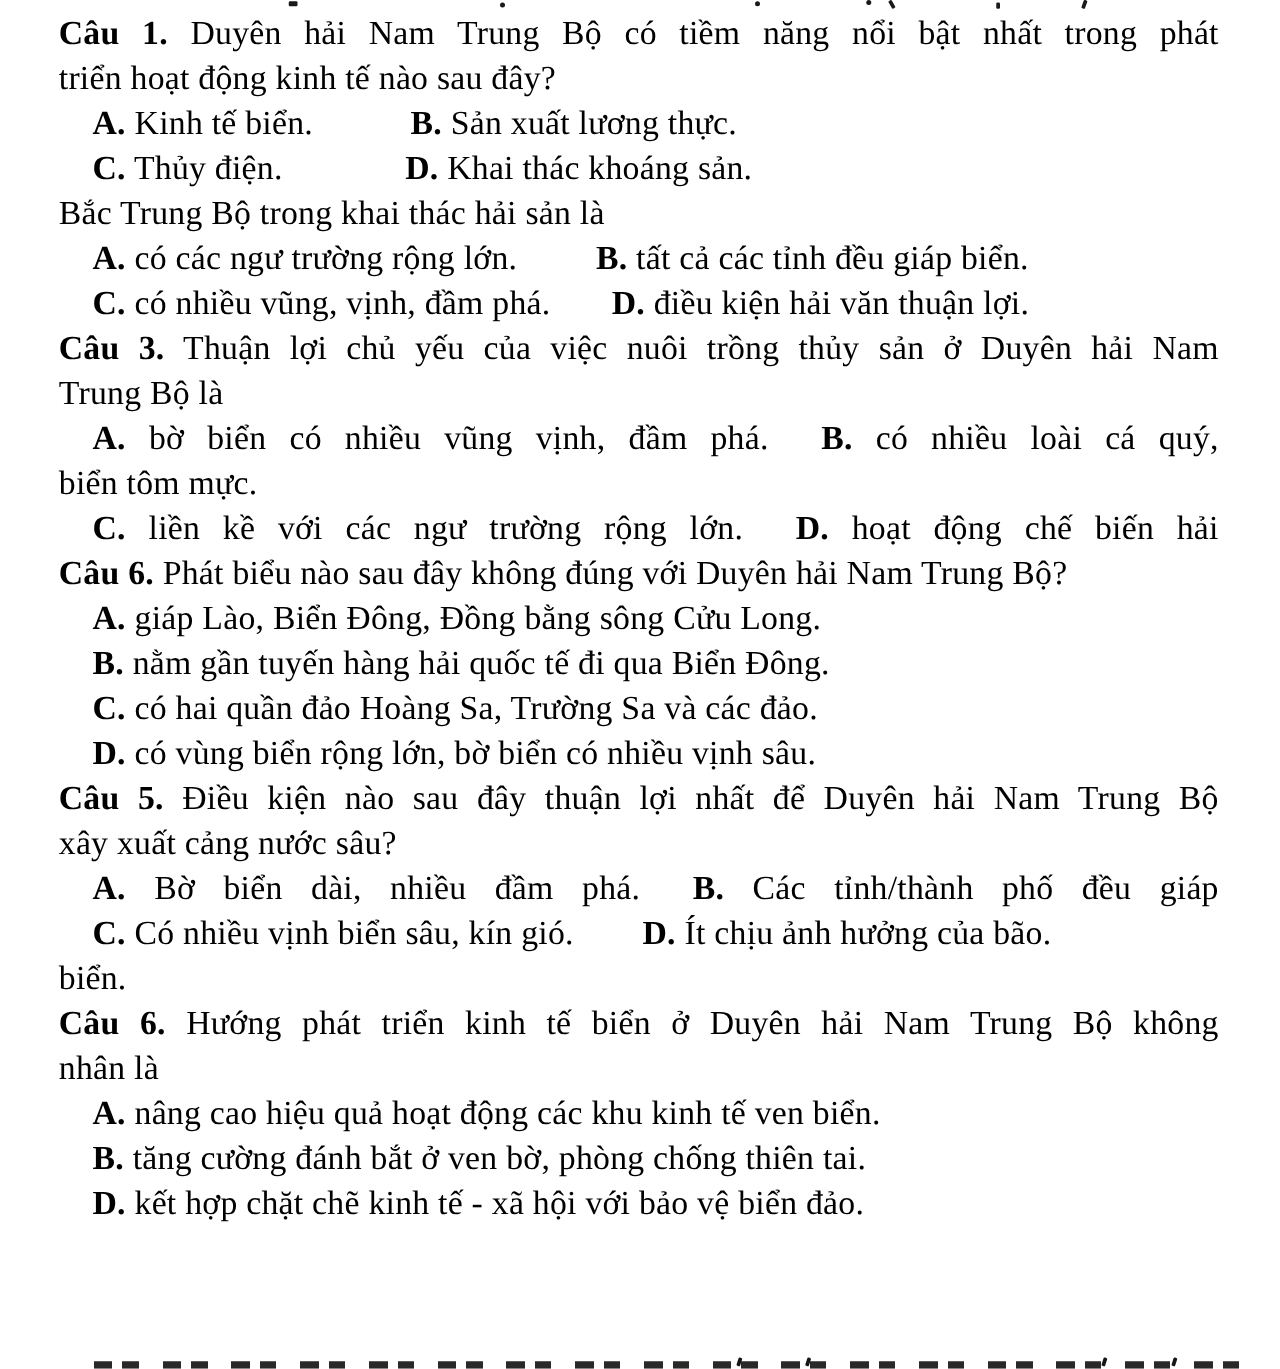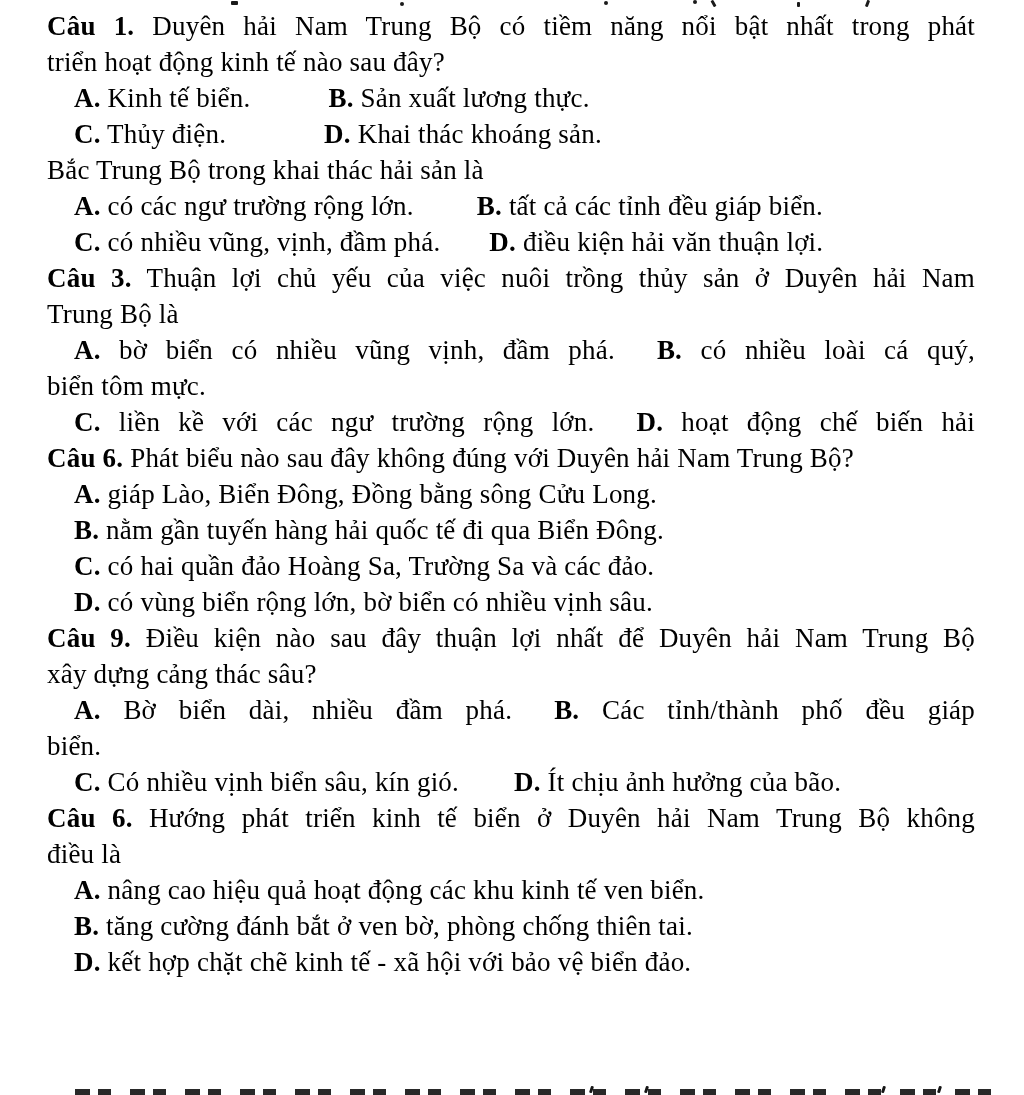--- a/index.html
+++ b/index.html
@@ -112,29 +112,29 @@
       <div class="line ind just"><span class="b">C.</span> liền kề với các ngư trường rộng lớn.<span class="tab" style="width: 42px;"></span><span class="b">D.</span> hoạt động chế biến hải</div>
     </div>
     <div class="question">
       <div class="line"><span class="b">Câu 6.</span> Phát biểu nào sau đây không đúng với Duyên hải Nam Trung Bộ?</div>
       <div class="line ind"><span class="b">A.</span> giáp Lào, Biển Đông, Đồng bằng sông Cửu Long.</div>
       <div class="line ind"><span class="b">B.</span> nằm gần tuyến hàng hải quốc tế đi qua Biển Đông.</div>
       <div class="line ind"><span class="b">C.</span> có hai quần đảo Hoàng Sa, Trường Sa và các đảo.</div>
       <div class="line ind"><span class="b">D.</span> có vùng biển rộng lớn, bờ biển có nhiều vịnh sâu.</div>
     </div>
     <div class="question">
-      <div class="line just"><span class="b">Câu 9.</span> Điều kiện nào sau đây thuận lợi nhất để Duyên hải Nam Trung Bộ</div>
-      <div class="line">xây dựng cảng thác sâu?</div>
+      <div class="line just"><span class="b">Câu 5.</span> Điều kiện nào sau đây thuận lợi nhất để Duyên hải Nam Trung Bộ</div>
+      <div class="line">xây xuất cảng nước sâu?</div>
       <div class="line ind just"><span class="b">A.</span> Bờ biển dài, nhiều đầm phá.<span class="tab" style="width: 42px;"></span><span class="b">B.</span> Các tỉnh/thành phố đều giáp</div>
+      <div class="line ind"><span class="b">C.</span> Có nhiều vịnh biển sâu, kín gió.<span class="tab" style="width: 55px;"></span><span class="b">D.</span> Ít chịu ảnh hưởng của bão.</div>
       <div class="line">biển.</div>
-      <div class="line ind"><span class="b">C.</span> Có nhiều vịnh biển sâu, kín gió.<span class="tab" style="width: 55px;"></span><span class="b">D.</span> Ít chịu ảnh hưởng của bão.</div>
     </div>
     <div class="question">
       <div class="line just"><span class="b">Câu 6.</span> Hướng phát triển kinh tế biển ở Duyên hải Nam Trung Bộ không</div>
-      <div class="line">điều là</div>
+      <div class="line">nhân là</div>
       <div class="line ind"><span class="b">A.</span> nâng cao hiệu quả hoạt động các khu kinh tế ven biển.</div>
       <div class="line ind"><span class="b">B.</span> tăng cường đánh bắt ở ven bờ, phòng chống thiên tai.</div>
       <div class="line ind"><span class="b">D.</span> kết hợp chặt chẽ kinh tế - xã hội với bảo vệ biển đảo.</div>
     </div>
   </div>
 
 <div id="frag-bottom"></div>
 <span class="accent" style="left:590px; bottom:2px;"></span>
 <span class="accent" style="left:645px; bottom:2px;"></span>
 <span class="accent" style="left:882px; bottom:2px;"></span>

